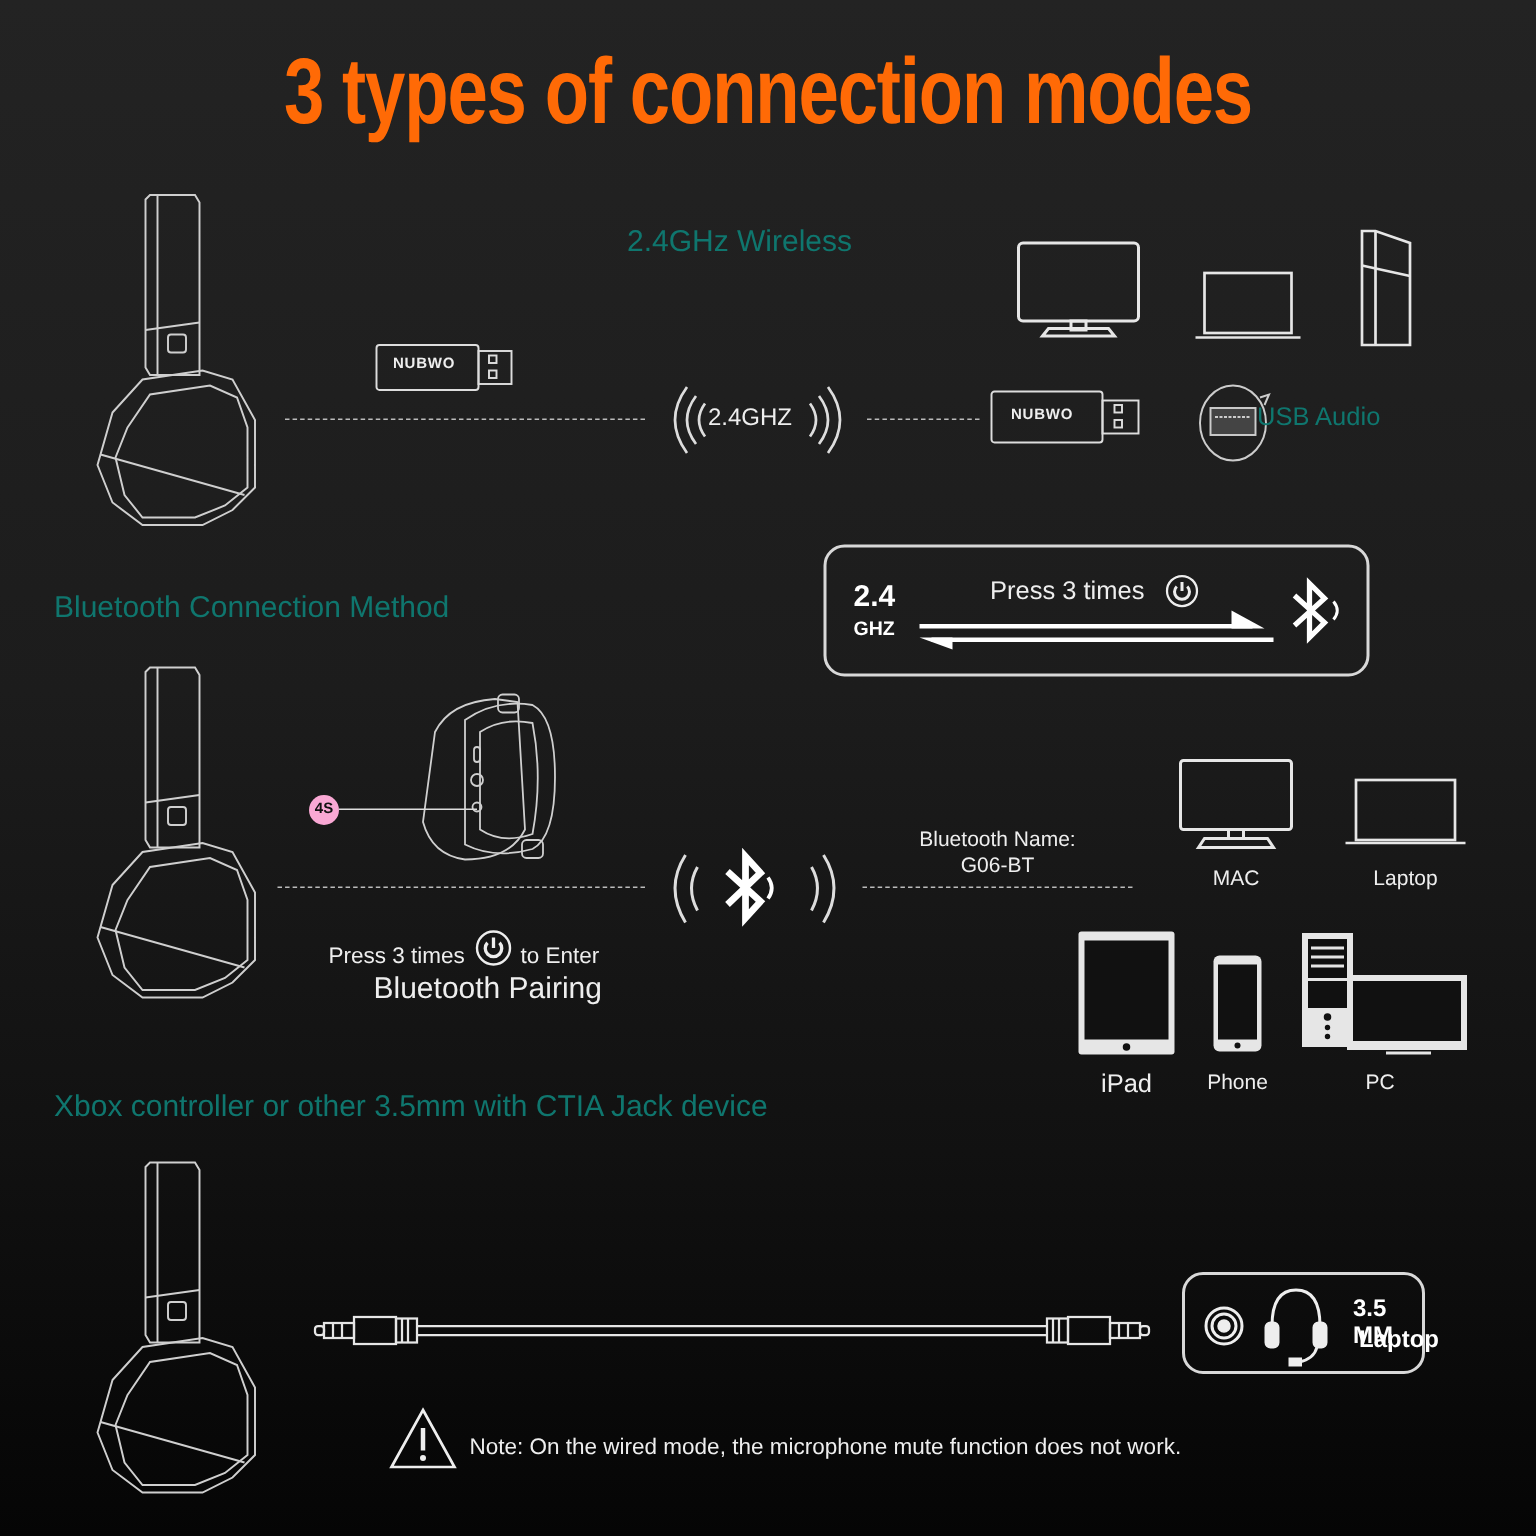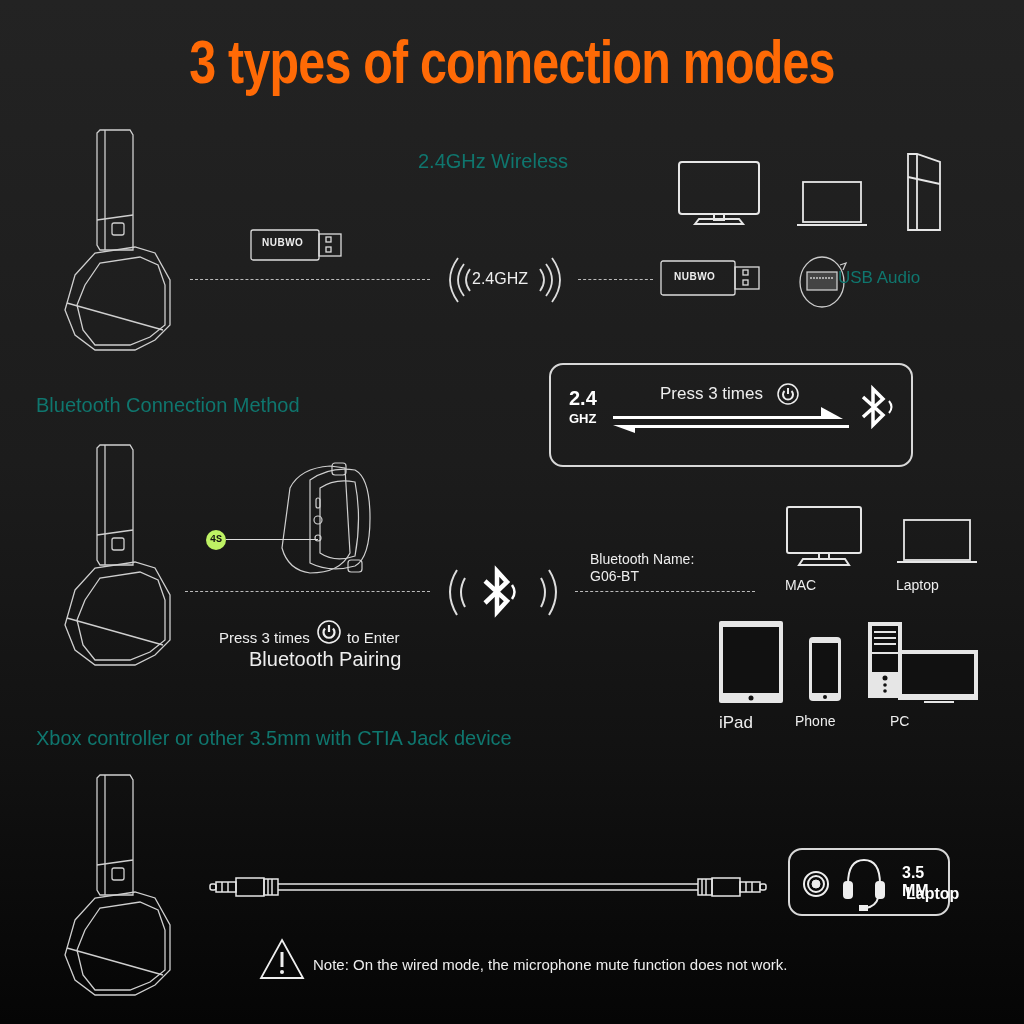--- a/index.html
+++ b/index.html
@@ -17,21 +17,21 @@
     font-size: 62px; letter-spacing: -1px;
     transform: scaleX(0.78); transform-origin: center; line-height: 80px;
   }
   .label { font-size: 20px; color: #0f766e; white-space: nowrap; }
   .small { font-size: 15px; color: #eee; white-space: nowrap; }
   .dash { border-top: 1.5px dashed #bbb; height: 0; }
   svg { display: block; overflow: visible; }
   .box {
     border: 2px solid #d8d8d8; border-radius: 14px;
   }
-  .center { }
+  .center { text-align: center; }
 </style>
 </head>
 <body>
 
 <div class="abs title">3 types of connection modes</div>
 
 <div class="abs" style="left:55px;top:125px;">
   <svg width="125" height="235" viewBox="0 0 125 235" fill="none" stroke="#cfcfcf" stroke-width="1.3">
     <path d="M45 5 L75 5 L78 10 L78 125 L45 125 L42 120 L42 8 Z"></path>
     <line x1="50" y1="5" x2="50" y2="125"></line>
@@ -109,21 +109,21 @@
 <div class="abs" style="left:905px;top:152px;">
   <svg width="40" height="80" viewBox="0 0 40 80" fill="none" stroke="#e6e6e6" stroke-width="1.8">
     <path d="M3 2 L12 2 L35 10 L35 78 L3 78 Z"></path>
     <path d="M12 2 L12 78"></path>
     <path d="M3 25 L35 32"></path>
   </svg>
 </div>
 
 <div class="abs label" style="left:36px;top:394px;">Bluetooth Connection Method</div>
 
-<div class="abs box" style="left:549px;top:363px;width:364px;height:104px;">
+<div class="abs box" style="left:549px;top:363px;width:364px;height:88px;">
   <div class="abs" style="left:18px;top:22px;font-size:20px;font-weight:bold;">2.4</div>
   <div class="abs" style="left:18px;top:46px;font-size:13px;font-weight:bold;">GHZ</div>
   <div class="abs small" style="left:109px;top:19px;font-size:17px;">Press 3 times</div>
   <svg class="abs" style="left:226px;top:18px;" width="22" height="22" viewBox="0 0 22 22" fill="none" stroke="#eee" stroke-width="1.5">
     <circle cx="11" cy="11" r="10"></circle>
     <path d="M7.5 8 A5 5 0 1 0 14.5 8" stroke-width="2"></path>
     <line x1="11" y1="5" x2="11" y2="11" stroke-width="2"></line>
   </svg>
   <svg class="abs" style="left:62px;top:40px;" width="240" height="28" viewBox="0 0 240 28">
     <path d="M0 11 L222 11 L222 14 L0 14 Z" fill="#fff"></path>
@@ -154,21 +154,21 @@
     <path d="M20 30 Q30 10 60 8 L75 10 L80 95 Q70 115 40 115 Q18 112 12 90 Z"></path>
     <path d="M40 22 Q60 8 85 12 Q100 20 100 60 Q100 100 85 108 Q60 115 40 105 Z"></path>
     <path d="M50 30 Q65 20 85 24 Q92 60 85 98 Q65 105 50 95 Z"></path>
     <rect x="62" y="5" width="14" height="12" rx="3"></rect>
     <rect x="78" y="102" width="14" height="12" rx="3"></rect>
     <circle cx="48" cy="80" r="3"></circle>
     <circle cx="48" cy="62" r="4"></circle>
     <rect x="46" y="40" width="4" height="10" rx="2"></rect>
   </svg>
 </div>
-<div class="abs" style="left:206px;top:530px;width:20px;height:20px;border-radius:10px;background:#bef264;color:#111;font-size:10px;font-weight:bold;text-align:center;line-height:20px;font-family:Liberation Mono, monospace;">4S</div>
+<div class="abs" style="left:206px;top:530px;width:20px;height:20px;border-radius:10px;background:#f9a8d4;color:#111;font-size:10px;font-weight:bold;text-align:center;line-height:20px;">4S</div>
 <div class="abs" style="left:226px;top:539px;width:92px;border-top:1.2px solid #ddd;"></div>
 
 <div class="abs dash" style="left:185px;top:591px;width:245px;"></div>
 
 <div class="abs" style="left:445px;top:565px;">
   <svg width="120" height="55" viewBox="0 0 120 55" fill="none" stroke="#ddd" stroke-width="2">
     <path d="M12 5 Q-2 27 12 50"></path>
     <path d="M20 13 Q12 27 20 42"></path>
     <path d="M96 13 Q104 27 96 42"></path>
     <path d="M104 5 Q118 27 104 50"></path>

